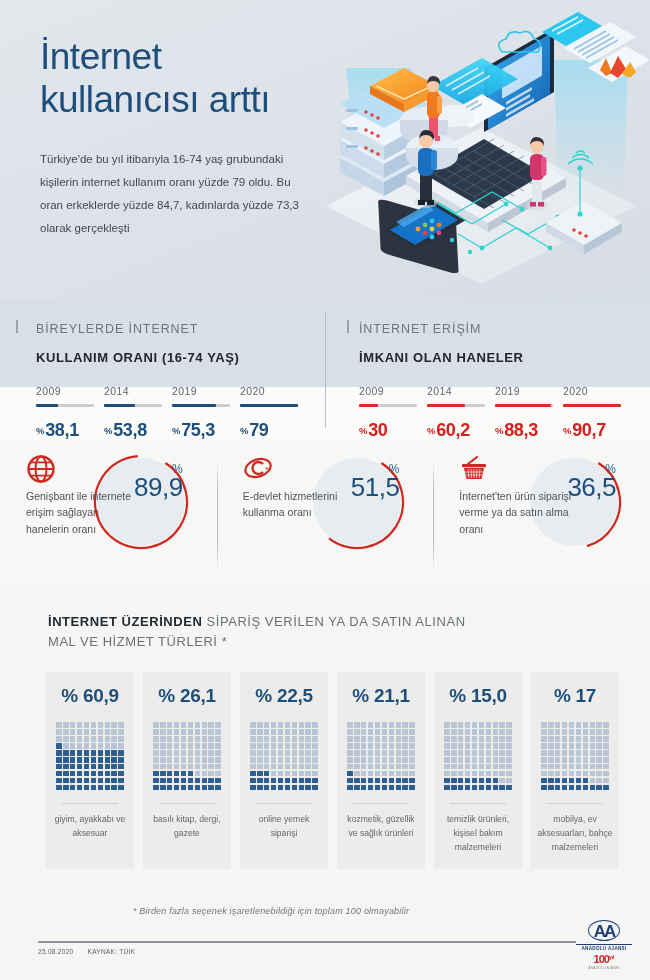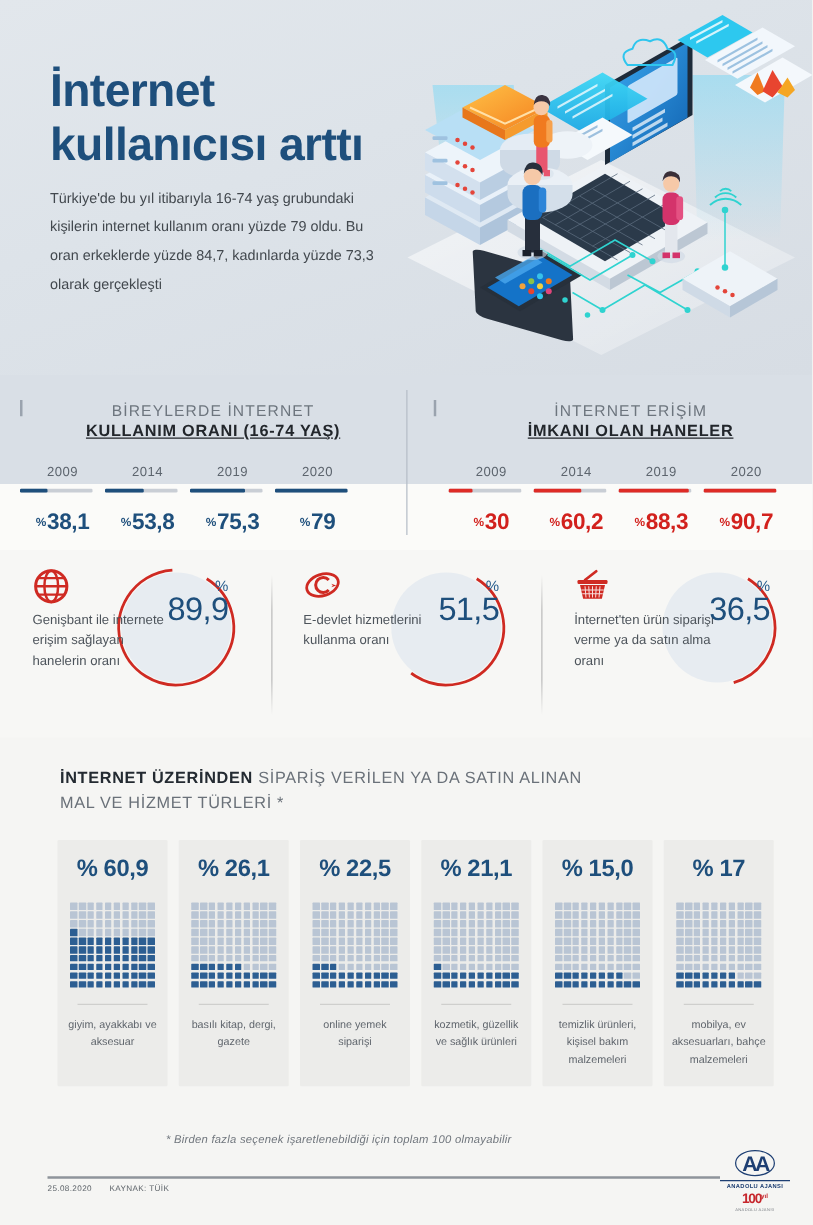--- a/index.html
+++ b/index.html
@@ -11,52 +11,52 @@
   }
   .page{position:relative;width:650px;height:980px;overflow:hidden;background:#f5f5f3;}
 
   
   .hero{
     position:relative;width:650px;height:300px;
     background:linear-gradient(160deg,#e2e7ec 0%,#dde3e9 40%,#d7dde4 100%);
     overflow:hidden;
   }
   .hero-title{
-    position:absolute;left:40px;top:52px;
-    font-size:37px;line-height:1.16;font-weight:bold;
+    position:absolute;left:40px;top:36px;
+    font-size:37px;line-height:1.16;font-weight:normal;
     color:#1e4f7c;letter-spacing:-0.5px;
     z-index:4;
   }
   .hero-title .l2{display:block;}
   .hero-desc{
     position:absolute;left:40px;top:148px;width:260px;
     font-size:11.5px;line-height:2.0;color:#42484e;
     z-index:4;
   }
 
   
   .illo{position:absolute;right:-6px;top:8px;width:350px;height:290px;z-index:2;}
 
   
   .stats{
     position:relative;width:650px;height:140px;
     background:linear-gradient(180deg,#d9dfe6 0%,#d9dfe6 62%,#fbfbf9 62%,#fbfbf9 100%);
   }
   .stats-inner{display:flex;width:650px;height:140px;}
-  .stat-col{position:relative;flex:1 1 50%;padding:22px 0 0 16px;box-sizing:border-box;text-align:center;}
+  .stat-col{position:relative;flex:1 1 50%;padding:22px 0 0 36px;box-sizing:border-box;}
   .stat-col.right{padding-left:34px;}
   .stat-col.right:before{
     content:"";position:absolute;left:0;top:12px;bottom:12px;width:1px;background:#b6bec8;
   }
   .stat-tick{
     position:absolute;left:16px;top:20px;width:2px;height:13px;background:#9aa3ae;
   }
   .stat-col.right .stat-tick{left:22px;}
   .stat-h1{font-size:12.5px;letter-spacing:0.9px;color:#6d757e;font-weight:400;}
-  .stat-h2{font-size:13px;letter-spacing:0.6px;color:#22262b;font-weight:bold;margin-top:1px;text-decoration:underline;}
+  .stat-h2{font-size:13px;letter-spacing:0.6px;color:#22262b;font-weight:bold;margin-top:14px;}
   .years{display:flex;margin-top:20px;}
   .year-cell{width:68px;}
   .year-lbl{font-size:10.5px;color:#5d656e;letter-spacing:0.4px;}
   .year-bar{height:3px;background:#c9ced5;margin-top:7px;width:58px;border-radius:1px;position:relative;}
   .year-bar i{position:absolute;left:0;top:0;height:3px;border-radius:1px;display:block;}
   .blue i{background:#1e4f7c;}
   .red  i{background:#de2b26;}
   .year-val{font-size:18px;font-weight:bold;margin-top:13px;letter-spacing:-0.3px;}
   .year-val .pc{font-size:9.5px;font-weight:bold;vertical-align:2px;margin-right:1px;}
   .blue .year-val{color:#1e4f7c;}

